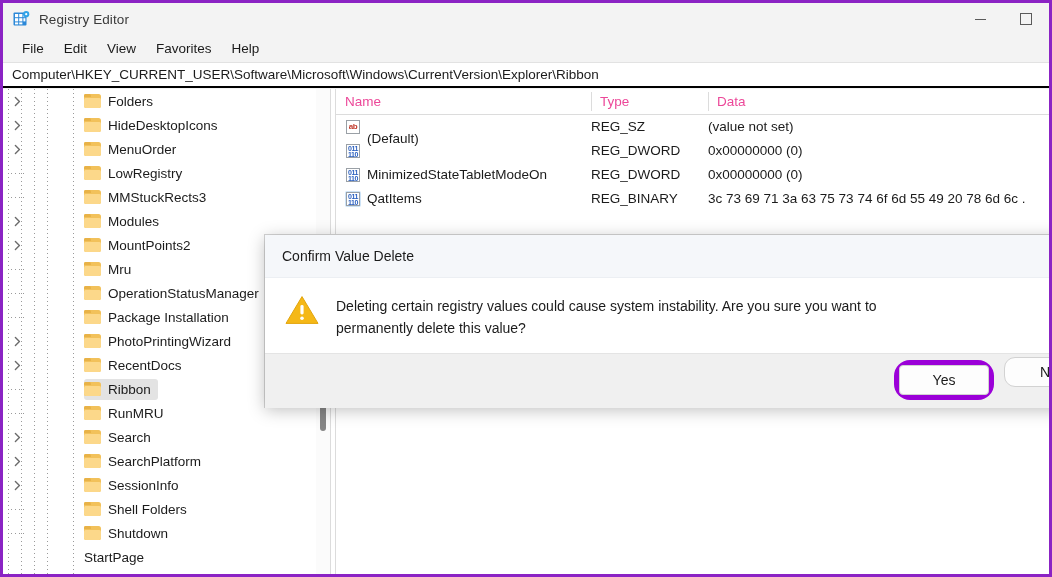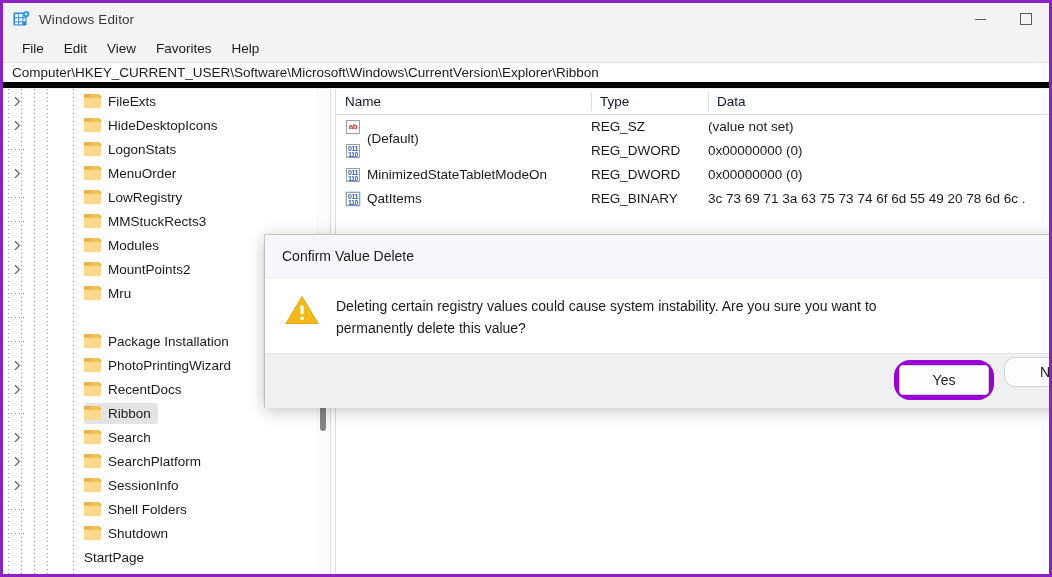--- a/index.html
+++ b/index.html
@@ -91,21 +91,21 @@
   }
 
   
   #addressbar {
     position: absolute;
     left: 0; top: 59px;
     width: 1046px;
     height: 26px;
     background: #ffffff;
     border-top: 1px solid #e2e2e2;
-    border-bottom: 6px solid #000000;
+    border-bottom: 2px solid #000000;
     box-sizing: border-box;
     display: flex;
     align-items: center;
   }
   #address-text {
     font-size: 13.5px;
     color: #1b1b1b;
     padding-left: 9px;
     white-space: nowrap;
   }
@@ -256,21 +256,21 @@
     height: 25px;
     background: #ffffff;
     border-bottom: 1px solid #dcdcdc;
   }
   .col-head {
     position: absolute;
     top: 0;
     height: 25px;
     line-height: 25px;
     font-size: 13.5px;
-    color: #0f172a;
+    color: #ec4899;
     padding-left: 9px;
     box-sizing: border-box;
   }
   .col-sep {
     position: absolute;
     top: 3px;
     width: 1px;
     height: 19px;
     background: #dcdcdc;
   }
@@ -415,21 +415,21 @@
         <rect x="10.4" y="3" width="2" height="3.2" fill="#ffffff"></rect>
         <rect x="2" y="7.2" width="3.2" height="3.2" fill="#ffffff"></rect>
         <rect x="6.2" y="7.2" width="3.2" height="3.2" fill="#ffffff"></rect>
         <rect x="10.4" y="7.2" width="2" height="3.2" fill="#ffffff"></rect>
         <rect x="2" y="11.4" width="3.2" height="2" fill="#ffffff"></rect>
         <rect x="6.2" y="11.4" width="3.2" height="2" fill="#ffffff"></rect>
         <circle cx="13.2" cy="3.2" r="3.1" fill="#31a3e8"></circle>
         <circle cx="13.2" cy="3.2" r="1.1" fill="#ffffff"></circle>
       </svg>
     </div>
-    <span id="title-text">Windows Editor</span>
+    <span id="title-text">Registry Editor</span>
 
     <div id="wincontrols">
       <div class="wc">
         <div class="wc-min-glyph"></div>
       </div>
       <div class="wc">
         <div class="wc-max-glyph"></div>
       </div>
     </div>
   </div>
@@ -461,194 +461,202 @@
               <div class="chevron"><svg width="11" height="11" viewBox="0 0 11 11">
                   <path d="M3.4 1.6 L7.4 5.5 L3.4 9.4" fill="none" stroke="#6b6b6b" stroke-width="1.4" stroke-linecap="round" stroke-linejoin="round"></path>
                 </svg></div>
             </div>
             <div class="node-body">
               <div class="folder-icon">
                 <div class="folder-back"></div>
                 <div class="folder-tab"></div>
                 <div class="folder-front"></div>
               </div>
-              <span class="node-label">FileExts</span>
+              <span class="node-label">Folders</span>
             </div>
           </div>
           <div class="tree-row">
             <div class="tree-indent">
               <div class="chevron"><svg width="11" height="11" viewBox="0 0 11 11">
                   <path d="M3.4 1.6 L7.4 5.5 L3.4 9.4" fill="none" stroke="#6b6b6b" stroke-width="1.4" stroke-linecap="round" stroke-linejoin="round"></path>
                 </svg></div>
             </div>
             <div class="node-body">
               <div class="folder-icon">
                 <div class="folder-back"></div>
                 <div class="folder-tab"></div>
                 <div class="folder-front"></div>
               </div>
               <span class="node-label">HideDesktopIcons</span>
             </div>
           </div>
           <div class="tree-row">
             <div class="tree-indent">
+              <div class="chevron"><svg width="11" height="11" viewBox="0 0 11 11">
+                  <path d="M3.4 1.6 L7.4 5.5 L3.4 9.4" fill="none" stroke="#6b6b6b" stroke-width="1.4" stroke-linecap="round" stroke-linejoin="round"></path>
+                </svg></div>
+            </div>
+            <div class="node-body">
+              <div class="folder-icon">
+                <div class="folder-back"></div>
+                <div class="folder-tab"></div>
+                <div class="folder-front"></div>
+              </div>
+              <span class="node-label">MenuOrder</span>
+            </div>
+          </div>
+          <div class="tree-row">
+            <div class="tree-indent">
               <div class="elbow-h"></div>
             </div>
             <div class="node-body">
               <div class="folder-icon">
                 <div class="folder-back"></div>
                 <div class="folder-tab"></div>
                 <div class="folder-front"></div>
               </div>
-              <span class="node-label">LogonStats</span>
-            </div>
-          </div>
-          <div class="tree-row">
-            <div class="tree-indent">
-              <div class="chevron"><svg width="11" height="11" viewBox="0 0 11 11">
-                  <path d="M3.4 1.6 L7.4 5.5 L3.4 9.4" fill="none" stroke="#6b6b6b" stroke-width="1.4" stroke-linecap="round" stroke-linejoin="round"></path>
-                </svg></div>
-            </div>
-            <div class="node-body">
-              <div class="folder-icon">
-                <div class="folder-back"></div>
-                <div class="folder-tab"></div>
-                <div class="folder-front"></div>
-              </div>
-              <span class="node-label">MenuOrder</span>
+              <span class="node-label">LowRegistry</span>
             </div>
           </div>
           <div class="tree-row">
             <div class="tree-indent">
               <div class="elbow-h"></div>
             </div>
             <div class="node-body">
               <div class="folder-icon">
                 <div class="folder-back"></div>
                 <div class="folder-tab"></div>
                 <div class="folder-front"></div>
               </div>
-              <span class="node-label">LowRegistry</span>
+              <span class="node-label">MMStuckRects3</span>
+            </div>
+          </div>
+          <div class="tree-row">
+            <div class="tree-indent">
+              <div class="chevron"><svg width="11" height="11" viewBox="0 0 11 11">
+                  <path d="M3.4 1.6 L7.4 5.5 L3.4 9.4" fill="none" stroke="#6b6b6b" stroke-width="1.4" stroke-linecap="round" stroke-linejoin="round"></path>
+                </svg></div>
+            </div>
+            <div class="node-body">
+              <div class="folder-icon">
+                <div class="folder-back"></div>
+                <div class="folder-tab"></div>
+                <div class="folder-front"></div>
+              </div>
+              <span class="node-label">Modules</span>
+            </div>
+          </div>
+          <div class="tree-row">
+            <div class="tree-indent">
+              <div class="chevron"><svg width="11" height="11" viewBox="0 0 11 11">
+                  <path d="M3.4 1.6 L7.4 5.5 L3.4 9.4" fill="none" stroke="#6b6b6b" stroke-width="1.4" stroke-linecap="round" stroke-linejoin="round"></path>
+                </svg></div>
+            </div>
+            <div class="node-body">
+              <div class="folder-icon">
+                <div class="folder-back"></div>
+                <div class="folder-tab"></div>
+                <div class="folder-front"></div>
+              </div>
+              <span class="node-label">MountPoints2</span>
             </div>
           </div>
           <div class="tree-row">
             <div class="tree-indent">
               <div class="elbow-h"></div>
             </div>
             <div class="node-body">
               <div class="folder-icon">
                 <div class="folder-back"></div>
                 <div class="folder-tab"></div>
                 <div class="folder-front"></div>
               </div>
-              <span class="node-label">MMStuckRects3</span>
-            </div>
-          </div>
-          <div class="tree-row">
-            <div class="tree-indent">
-              <div class="chevron"><svg width="11" height="11" viewBox="0 0 11 11">
-                  <path d="M3.4 1.6 L7.4 5.5 L3.4 9.4" fill="none" stroke="#6b6b6b" stroke-width="1.4" stroke-linecap="round" stroke-linejoin="round"></path>
-                </svg></div>
-            </div>
-            <div class="node-body">
-              <div class="folder-icon">
-                <div class="folder-back"></div>
-                <div class="folder-tab"></div>
-                <div class="folder-front"></div>
-              </div>
-              <span class="node-label">Modules</span>
-            </div>
-          </div>
-          <div class="tree-row">
-            <div class="tree-indent">
-              <div class="chevron"><svg width="11" height="11" viewBox="0 0 11 11">
-                  <path d="M3.4 1.6 L7.4 5.5 L3.4 9.4" fill="none" stroke="#6b6b6b" stroke-width="1.4" stroke-linecap="round" stroke-linejoin="round"></path>
-                </svg></div>
-            </div>
-            <div class="node-body">
-              <div class="folder-icon">
-                <div class="folder-back"></div>
-                <div class="folder-tab"></div>
-                <div class="folder-front"></div>
-              </div>
-              <span class="node-label">MountPoints2</span>
+              <span class="node-label">Mru</span>
             </div>
           </div>
           <div class="tree-row">
             <div class="tree-indent">
               <div class="elbow-h"></div>
             </div>
             <div class="node-body">
               <div class="folder-icon">
                 <div class="folder-back"></div>
                 <div class="folder-tab"></div>
                 <div class="folder-front"></div>
               </div>
-              <span class="node-label">Mru</span>
+              <span class="node-label">OperationStatusManager</span>
             </div>
           </div>
           <div class="tree-row">
             <div class="tree-indent">
               <div class="elbow-h"></div>
             </div>
+            <div class="node-body">
+              <div class="folder-icon">
+                <div class="folder-back"></div>
+                <div class="folder-tab"></div>
+                <div class="folder-front"></div>
+              </div>
+              <span class="node-label">Package Installation</span>
+            </div>
+          </div>
+          <div class="tree-row">
+            <div class="tree-indent">
+              <div class="chevron"><svg width="11" height="11" viewBox="0 0 11 11">
+                  <path d="M3.4 1.6 L7.4 5.5 L3.4 9.4" fill="none" stroke="#6b6b6b" stroke-width="1.4" stroke-linecap="round" stroke-linejoin="round"></path>
+                </svg></div>
+            </div>
+            <div class="node-body">
+              <div class="folder-icon">
+                <div class="folder-back"></div>
+                <div class="folder-tab"></div>
+                <div class="folder-front"></div>
+              </div>
+              <span class="node-label">PhotoPrintingWizard</span>
+            </div>
+          </div>
+          <div class="tree-row">
+            <div class="tree-indent">
+              <div class="chevron"><svg width="11" height="11" viewBox="0 0 11 11">
+                  <path d="M3.4 1.6 L7.4 5.5 L3.4 9.4" fill="none" stroke="#6b6b6b" stroke-width="1.4" stroke-linecap="round" stroke-linejoin="round"></path>
+                </svg></div>
+            </div>
+            <div class="node-body">
+              <div class="folder-icon">
+                <div class="folder-back"></div>
+                <div class="folder-tab"></div>
+                <div class="folder-front"></div>
+              </div>
+              <span class="node-label">RecentDocs</span>
+            </div>
           </div>
           <div class="tree-row">
             <div class="tree-indent">
               <div class="elbow-h"></div>
             </div>
-            <div class="node-body">
-              <div class="folder-icon">
-                <div class="folder-back"></div>
-                <div class="folder-tab"></div>
-                <div class="folder-front"></div>
-              </div>
-              <span class="node-label">Package Installation</span>
-            </div>
-          </div>
-          <div class="tree-row">
-            <div class="tree-indent">
-              <div class="chevron"><svg width="11" height="11" viewBox="0 0 11 11">
-                  <path d="M3.4 1.6 L7.4 5.5 L3.4 9.4" fill="none" stroke="#6b6b6b" stroke-width="1.4" stroke-linecap="round" stroke-linejoin="round"></path>
-                </svg></div>
-            </div>
-            <div class="node-body">
-              <div class="folder-icon">
-                <div class="folder-back"></div>
-                <div class="folder-tab"></div>
-                <div class="folder-front"></div>
-              </div>
-              <span class="node-label">PhotoPrintingWizard</span>
-            </div>
-          </div>
-          <div class="tree-row">
-            <div class="tree-indent">
-              <div class="chevron"><svg width="11" height="11" viewBox="0 0 11 11">
-                  <path d="M3.4 1.6 L7.4 5.5 L3.4 9.4" fill="none" stroke="#6b6b6b" stroke-width="1.4" stroke-linecap="round" stroke-linejoin="round"></path>
-                </svg></div>
-            </div>
-            <div class="node-body">
-              <div class="folder-icon">
-                <div class="folder-back"></div>
-                <div class="folder-tab"></div>
-                <div class="folder-front"></div>
-              </div>
-              <span class="node-label">RecentDocs</span>
+            <div class="node-body selected">
+              <div class="folder-icon">
+                <div class="folder-back"></div>
+                <div class="folder-tab"></div>
+                <div class="folder-front"></div>
+              </div>
+              <span class="node-label">Ribbon</span>
             </div>
           </div>
           <div class="tree-row">
             <div class="tree-indent">
               <div class="elbow-h"></div>
             </div>
-            <div class="node-body selected">
-              <div class="folder-icon">
-                <div class="folder-back"></div>
-                <div class="folder-tab"></div>
-                <div class="folder-front"></div>
-              </div>
-              <span class="node-label">Ribbon</span>
+            <div class="node-body">
+              <div class="folder-icon">
+                <div class="folder-back"></div>
+                <div class="folder-tab"></div>
+                <div class="folder-front"></div>
+              </div>
+              <span class="node-label">RunMRU</span>
             </div>
           </div>
           <div class="tree-row">
             <div class="tree-indent">
               <div class="chevron"><svg width="11" height="11" viewBox="0 0 11 11">
                   <path d="M3.4 1.6 L7.4 5.5 L3.4 9.4" fill="none" stroke="#6b6b6b" stroke-width="1.4" stroke-linecap="round" stroke-linejoin="round"></path>
                 </svg></div>
             </div>
             <div class="node-body">
               <div class="folder-icon">

